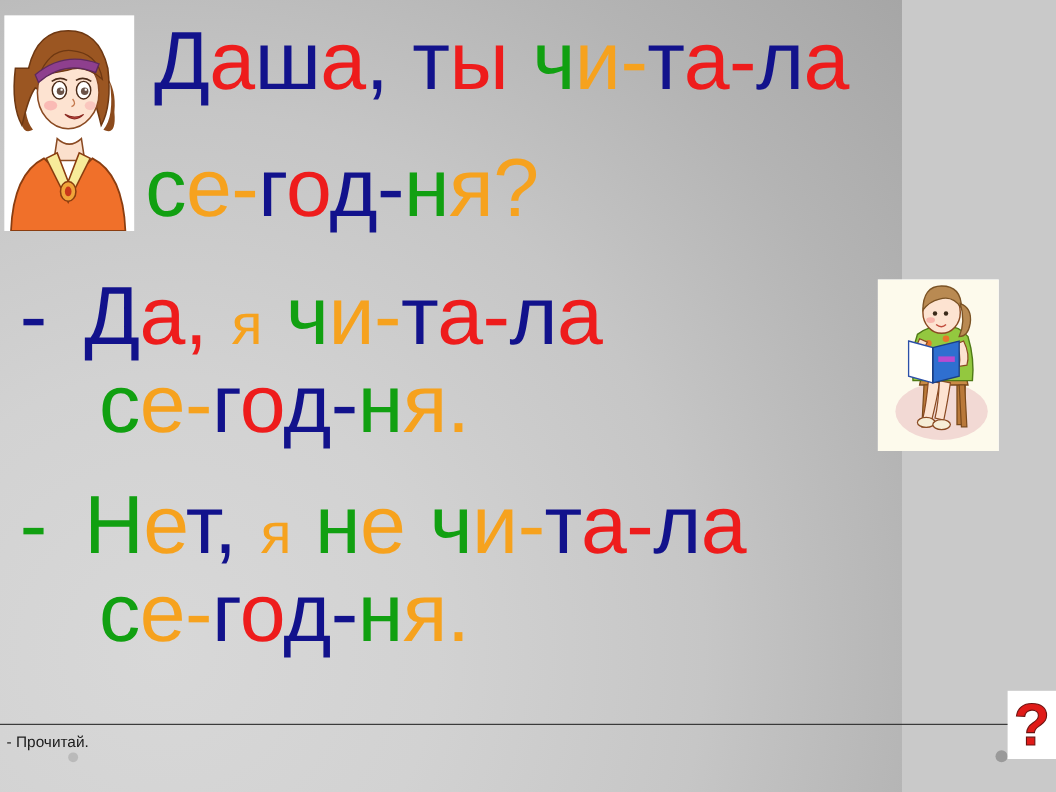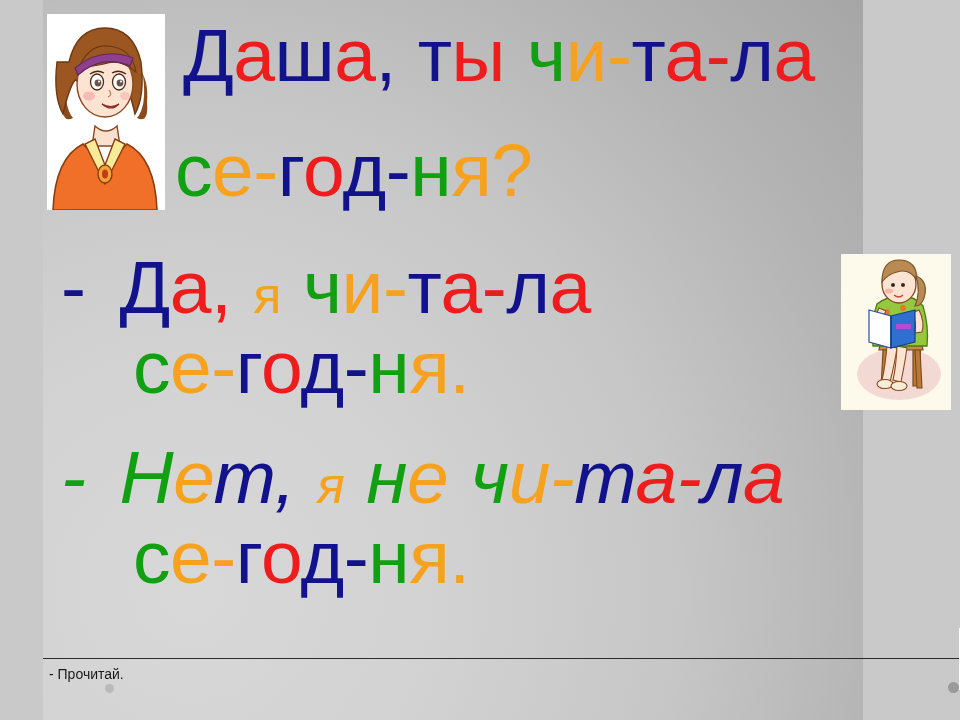--- a/index.html
+++ b/index.html
@@ -5,39 +5,38 @@
   html,body{margin:0;padding:0;}
   body{
     width:960px;height:720px;overflow:hidden;
     font-family:"Liberation Sans","DejaVu Sans",sans-serif;
     background:#c9c9c9;
   }
   #slide{
     position:relative;width:820px;height:720px;
     background:
       radial-gradient(circle at 18% 82%, #d8d8d8 0%, #d2d2d2 28%, #c6c6c6 55%, #b4b4b4 78%, #a6a6a6 100%);
-    margin-left: 43px;
   }
 
   
   .line{
     position:absolute;
     white-space:nowrap;
     font-weight:400;
     letter-spacing:-0.5px;
     line-height:1;
   }
   .big{font-size:75px;}
   .small-word{font-size:52px;}
 
   .l1{left:140px;top:18px;}
   .l2{left:132px;top:133px;}
   .l3{left:18px;top:250px;}
   .l4{left:90px;top:330px;}
-  .l5{left:18px;top:440px;font-style:italic;}
+  .l5{left:18px;top:440px;}
   .l6{left:90px;top:520px;}
 
   .sp{display:inline-block;width:22px;}
   .sp-wide{display:inline-block;width:34px;}
 
   
   .picbox{
     position:absolute;background:#ffffff;overflow:hidden;
   }
   #girl-portrait{left:4px;top:14px;width:118px;height:196px;}

